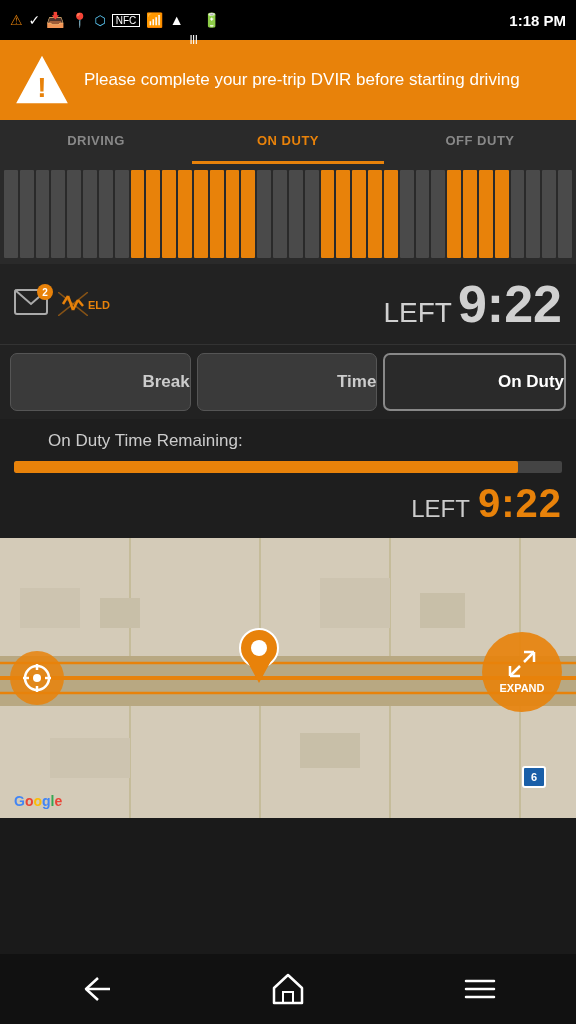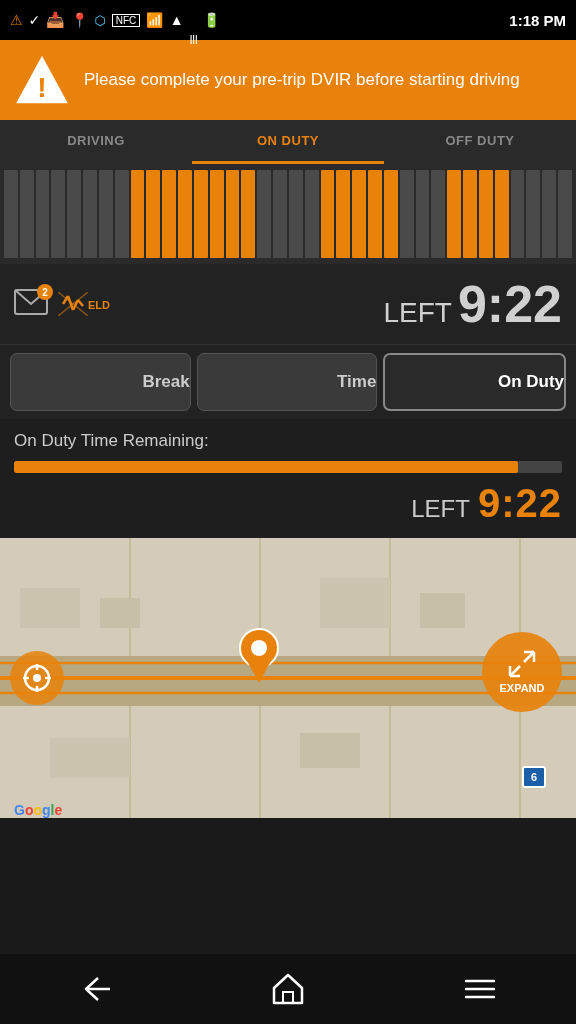--- a/index.html
+++ b/index.html
@@ -176,20 +176,21 @@
     
     #on-duty-section {
       width: 100%;
       background: #1e1e1e;
       padding: 12px 14px;
     }
     .on-duty-label {
       color: #ccc;
       font-size: 17px;
       margin-bottom: 10px;
+      margin-left: 34px;
     }
     .progress-bar-container {
       width: 100%;
       height: 12px;
       background: #444;
       border-radius: 2px;
       overflow: hidden;
     }
     .progress-bar-fill {
       height: 100%;
@@ -277,21 +278,21 @@
       font-size: 11px;
       font-weight: bold;
       padding: 3px 7px;
       border-radius: 3px;
       border: 2px solid white;
     }
 
     
     .google-label {
       position: absolute;
-      bottom: 0;
+      bottom: 9px;
       left: 14px;
       font-size: 14px;
       font-weight: bold;
       color: #555;
     }
     .google-label span:first-child { color: #4285f4; }
     .google-label span:nth-child(2) { color: #ea4335; }
     .google-label span:nth-child(3) { color: #fbbc05; }
     .google-label span:nth-child(4) { color: #4285f4; }
     .google-label span:nth-child(5) { color: #34a853; }

